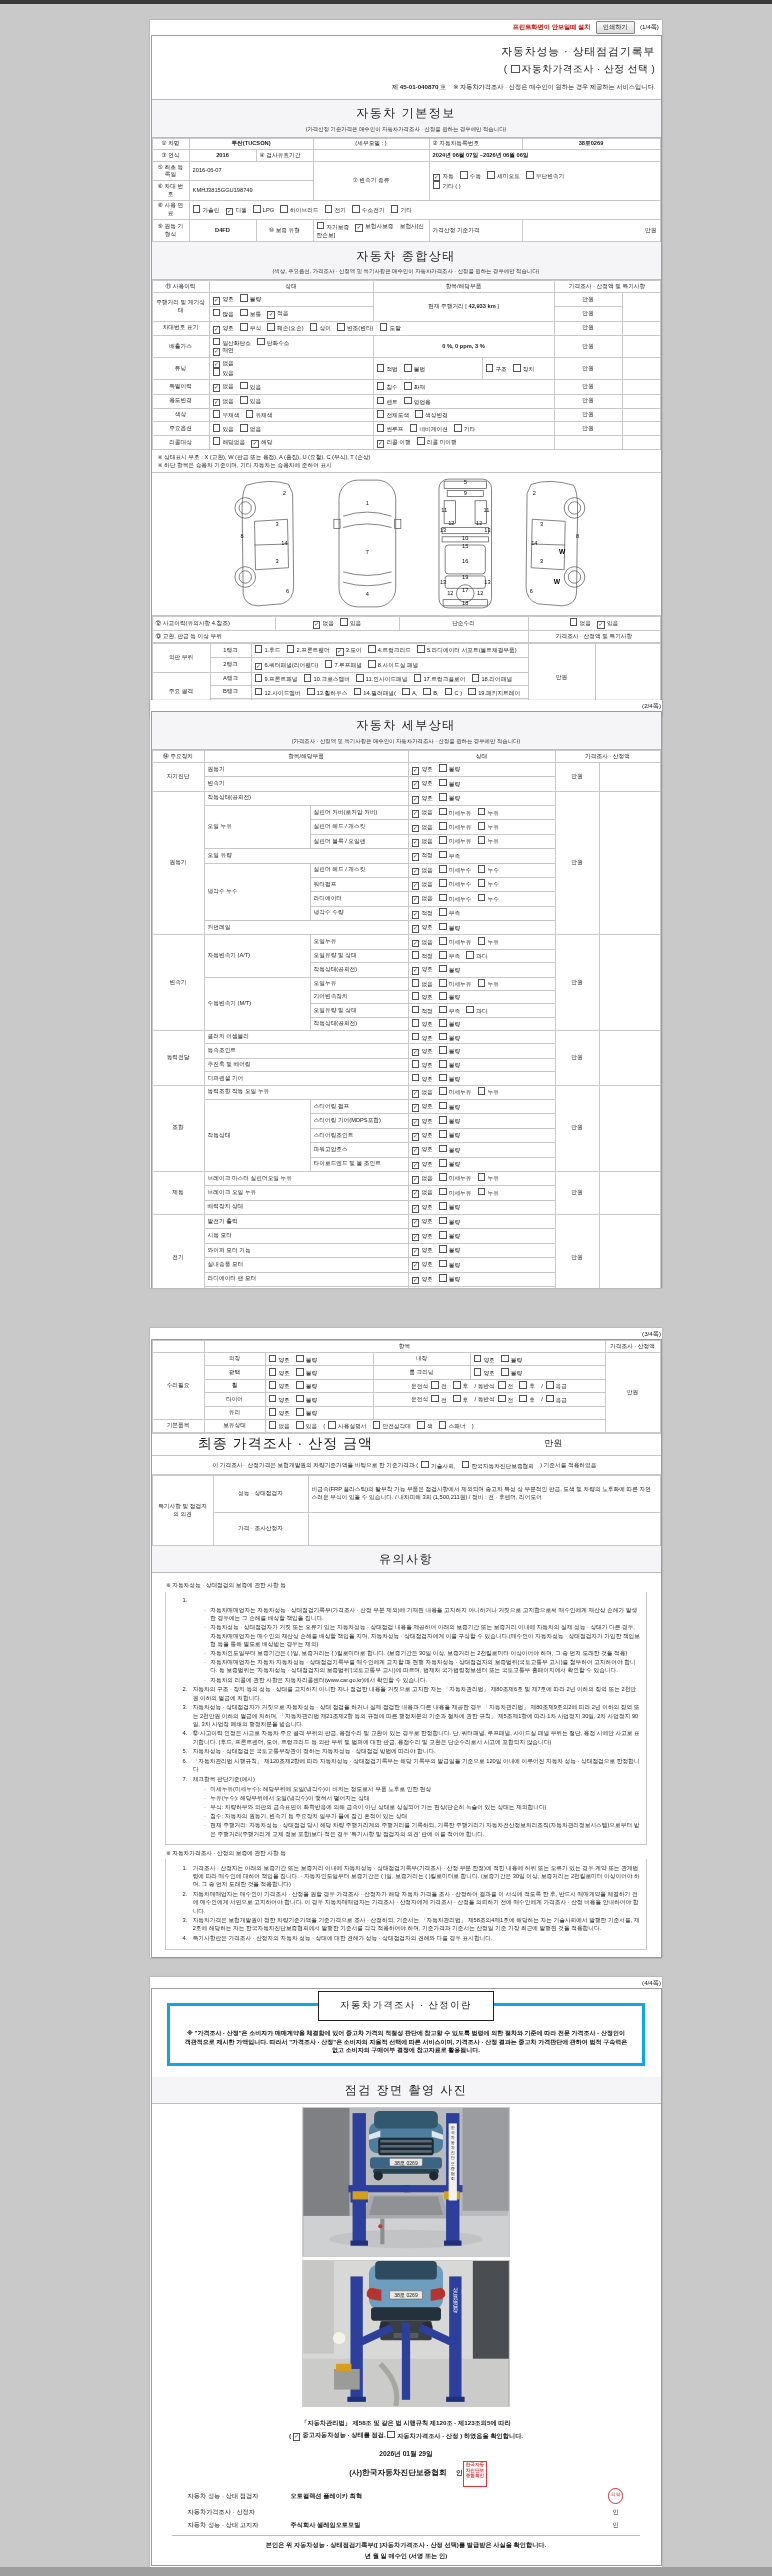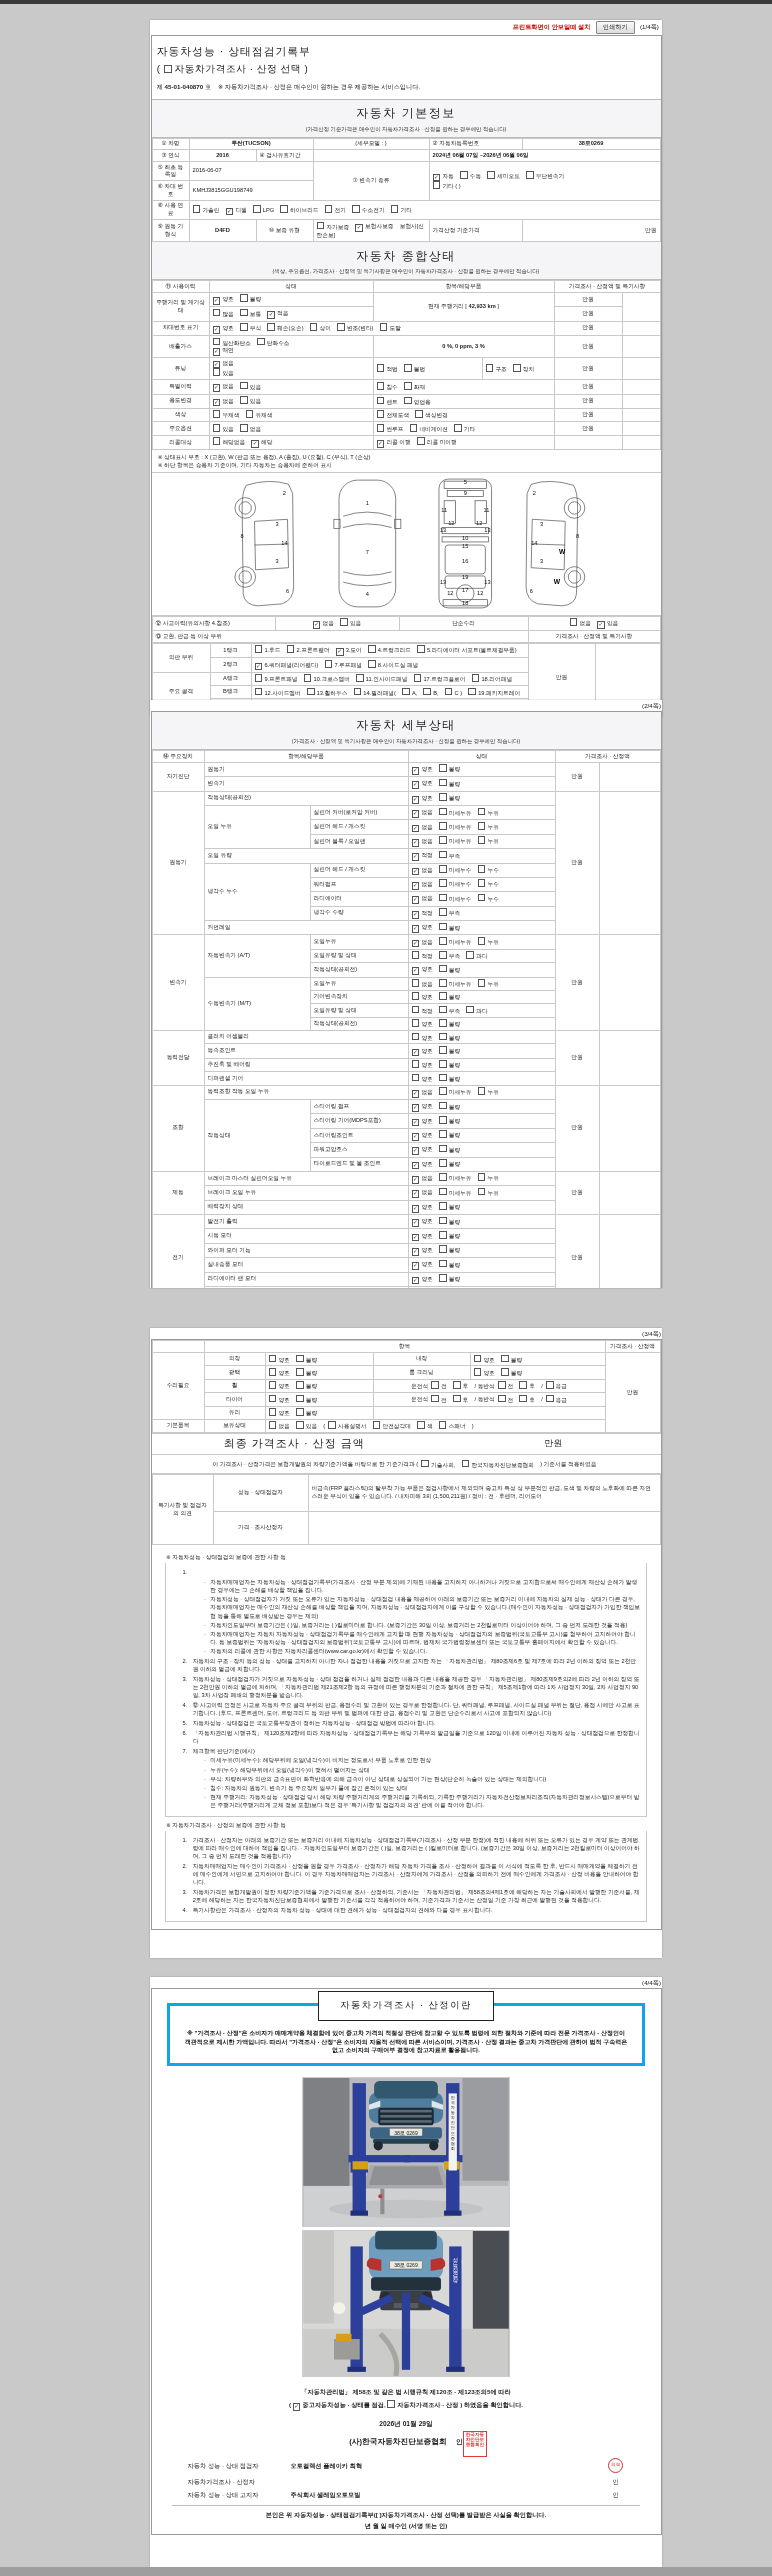--- a/index.html
+++ b/index.html
@@ -14,21 +14,21 @@
   .p4{top:1977px;height:590px}
   
   .toolbar{height:13.4px;display:flex;align-items:center;justify-content:flex-end;gap:5.2px;padding:1px 3.1px 1px 0}
   .redhint{color:#c00;font-weight:bold;font-size:6.2px}
   .printbtn{font-size:6.2px;padding:1px 6.2px;background:linear-gradient(#fafafa,#dcdcdc);
             border:0.5px solid #888;border-radius:1px;cursor:pointer;color:#111}
   .pagelabel{font-size:6.2px;color:#111}
   .pstrip{height:11.3px;display:flex;align-items:flex-end;justify-content:flex-end;padding-right:1px;font-size:6.2px}
   
   .doc{border:0.5px solid #9a9a9a;margin:0 0.5px}
-  .titleblock{padding:9.3px 5.2px 7.2px;text-align:left;border-bottom:0.5px solid #bbb}
+  .titleblock{padding:9.3px 5.2px 7.2px;text-align:right;border-bottom:0.5px solid #bbb}
   .t1{font-size:10.8px;letter-spacing:1px}
   .t2{font-size:9.8px;margin-top:4.1px;letter-spacing:0.5px}
   .t2 .cb{width:6.7px;height:6.7px}
   .t3{font-size:6.2px;margin-top:6.2px}
   .t3 b{font-size:6.2px}
   
   .sechead{background:#f5f5f7;border-bottom:0.5px solid #bbb;text-align:center;padding:5.2px 2.1px 4.1px}
   .sechead .st{font-size:12px;letter-spacing:1.5px}
   .sechead .ss{font-size:5.4px;margin-top:3.6px;color:#333}
   
@@ -701,21 +701,21 @@
         <td class="lab">보유상태</td>
         <td colspan="3"><span class="opt"><span class="cb"></span>없음</span><span class="opt"><span class="cb"></span>있음</span><span class="otext">(</span><span class="opt"><span class="cb"></span>사용설명서</span><span class="opt"><span class="cb"></span>안전삼각대</span><span class="opt"><span class="cb"></span>잭</span><span class="opt"><span class="cb"></span>스패너</span><span class="otext">)</span></td>
       </tr>
     </tbody>
       </table>
 
     <table>
       <tbody>
           <tr>
         <td style="border-left:none;border-right:none;padding:5.2px 10.3px">
-          <span style="font-size:11px;letter-spacing:1px;margin-left:62px">최종 가격조사 · 산정 금액</span>
+          <span style="font-size:14px;letter-spacing:1px;margin-left:36px">최종 가격조사 · 산정 금액</span>
           <span style="font-size:8.8px;float:right;margin-right:88px">만원</span>
         </td>
       </tr>
       <tr>
         <td class="c" style="border-left:none;border-right:none;padding:4.1px 10.3px"><span class="otext">이 가격조사 · 산정가격은 보험개발원의 차량기준가액을 바탕으로 한 기준가격과 (</span><span class="opt"><span class="cb"></span>기술사회,</span><span class="opt"><span class="cb"></span>한국자동차진단보증협회</span><span class="otext">) 기준서를 적용하였음</span></td>
       </tr>
     </tbody>
       </table>
 
     <table>
@@ -730,20 +730,23 @@
         <td class="lab">성능 · 상태점검자</td>
         <td style="height:33px">비금속(FRP 플라스틱)의 탈부착 가능 부품은 점검사항에서 제외되며 중고차 특성 상 부분적인 판금, 도색 및 차량의 노후화에 따른 자연스러운 부식이 있을 수 있습니다. / 내차피해 3회 (1,500,211원) / 정비 : 전 · 후펜더, 리어도어</td>
       </tr>
       <tr>
         <td class="lab">가격 · 조사산정자</td>
         <td style="height:29px"></td>
       </tr>
     </tbody>
       </table>
 
+    <div class="sechead">
+      <div class="st">유의사항</div>
+    </div>
     <div class="noticebody">
         <div class="note-h">※ 자동차성능 · 상태점검의 보증에 관한 사항 등</div>
         <div class="notice-sec">
           <div class="note-n">
             <span class="num">1.</span>
             <span></span>
           </div>
           <div class="note-b">
             <span class="blt">·</span>
             <span>자동차매매업자는 자동차성능 · 상태점검기록부(가격조사 · 산정 부분 제외)에 기재된 내용을 고지하지 아니하거나 거짓으로 고지함으로써 매수인에게 재산상 손해가 발생한 경우에는 그 손해를 배상할 책임을 집니다.</span>
@@ -833,20 +836,23 @@
 </div>
 
 <div class="page p4">
   <div class="pstrip">(4/4쪽)</div>
   <div class="doc">
     <div class="whatbox">
       <div class="wb-title">자동차가격조사 · 산정이란</div>
       <div class="wb-text">※ "가격조사 · 산정"은 소비자가 매매계약을 체결함에 있어 중고차 가격의 적절성 판단에 참고할 수 있도록 법령에 의한 절차와 기준에 따라 전문 가격조사 · 산정인이 객관적으로 제시한 가액입니다. 따라서 "가격조사 · 산정"은 소비자의 자율적 선택에 따른 서비스이며, 가격조사 · 산정 결과는 중고차 가격판단에 관하여 법적 구속력은 없고 소비자의 구매여부 결정에 참고자료로 활용됩니다.</div>
     </div>
 
+    <div class="sechead">
+      <div class="st">점검 장면 촬영 사진</div>
+    </div>
 
     <svg class="photo" width="206" height="148" viewBox="0 0 400 288" style="font-size:11px">
       <rect width="400" height="288" fill="#b9babd"></rect>
       <rect x="0" y="0" width="90" height="288" fill="#7e8084"></rect>
       <rect x="310" y="0" width="90" height="200" fill="#9a9c9f"></rect>
       <rect x="0" y="210" width="400" height="78" fill="#cfd0d2"></rect>
       <ellipse cx="200" cy="255" rx="150" ry="18" fill="#c2c3c5"></ellipse>
       <rect x="150" y="215" width="8" height="50" fill="#8b8d90"></rect>
 
       <polygon points="130,170 270,170 285,215 115,215" fill="#a7a9ac"></polygon>

